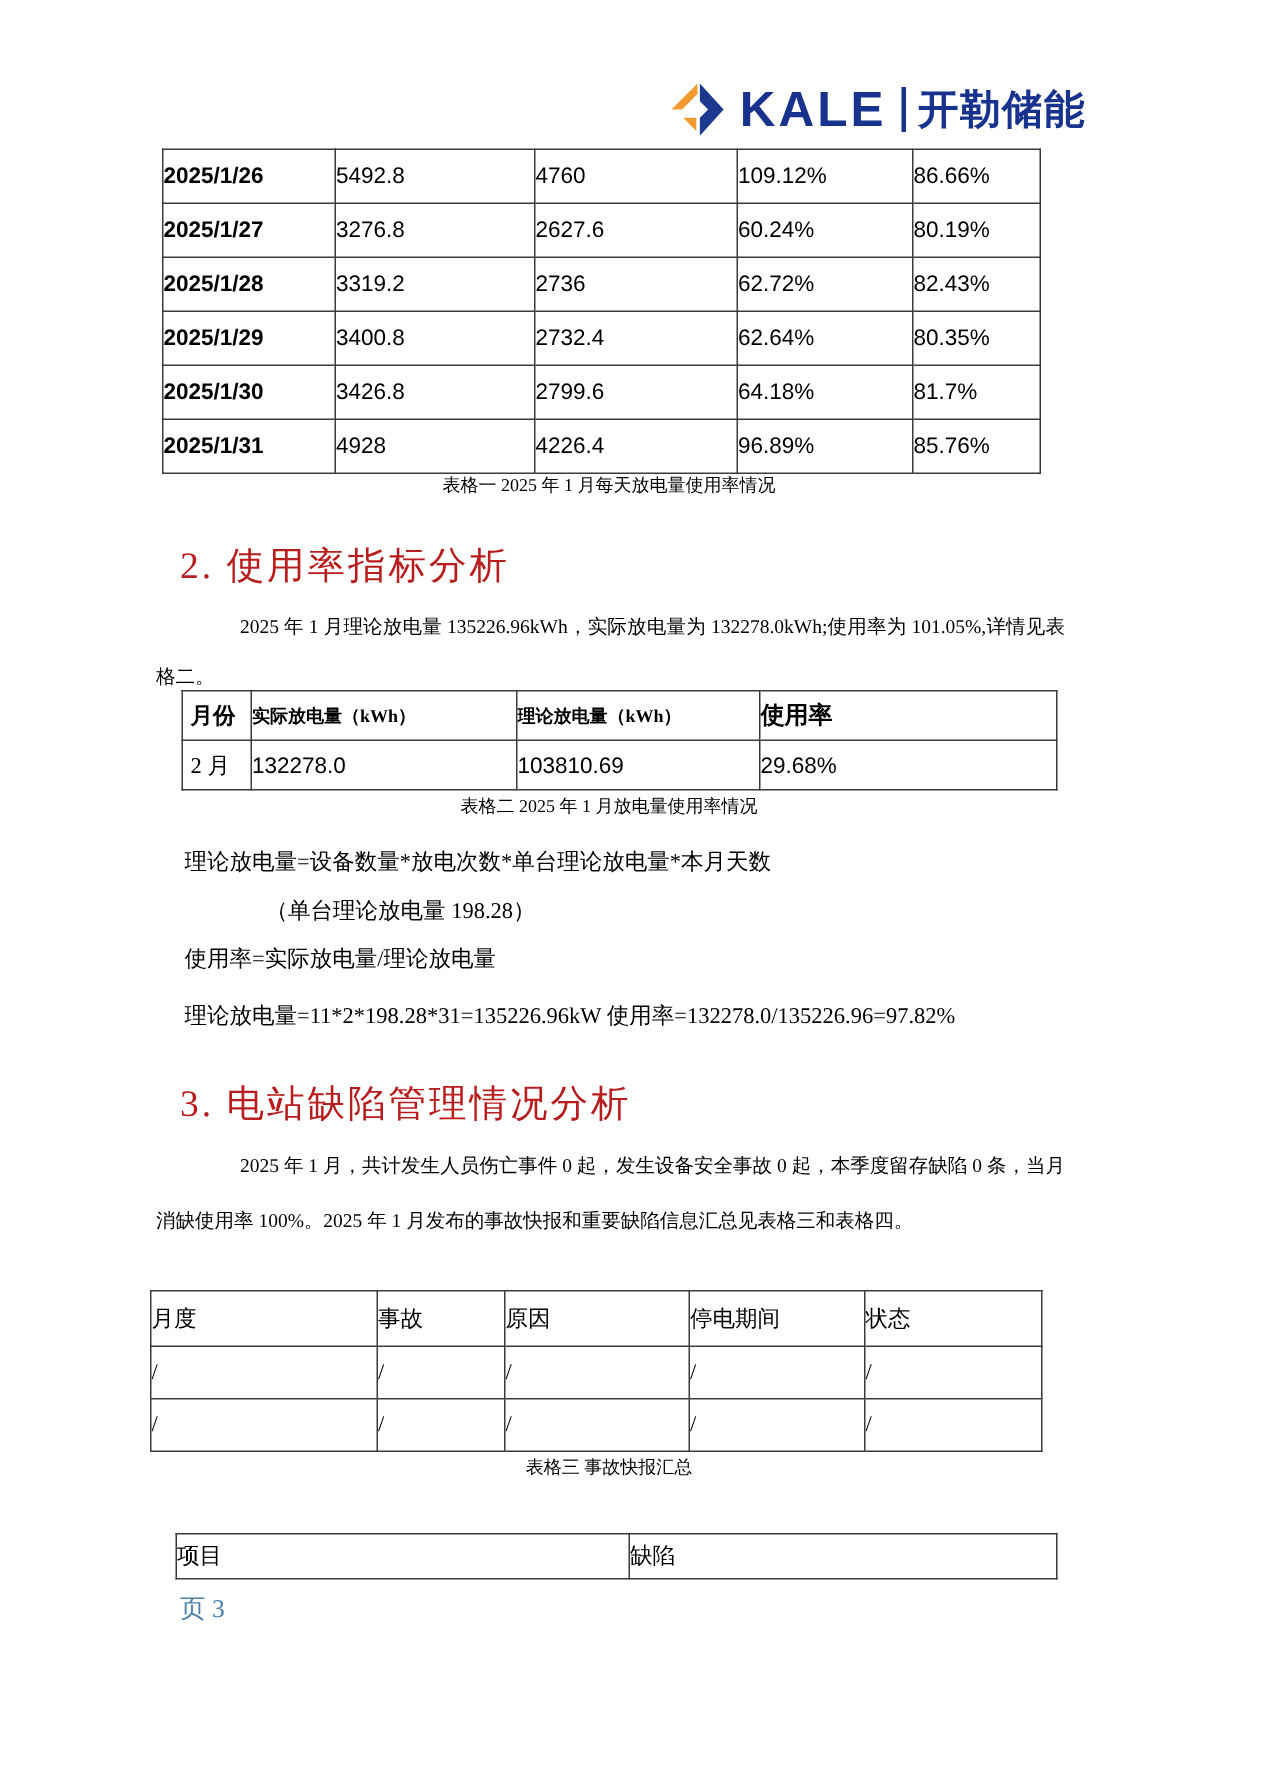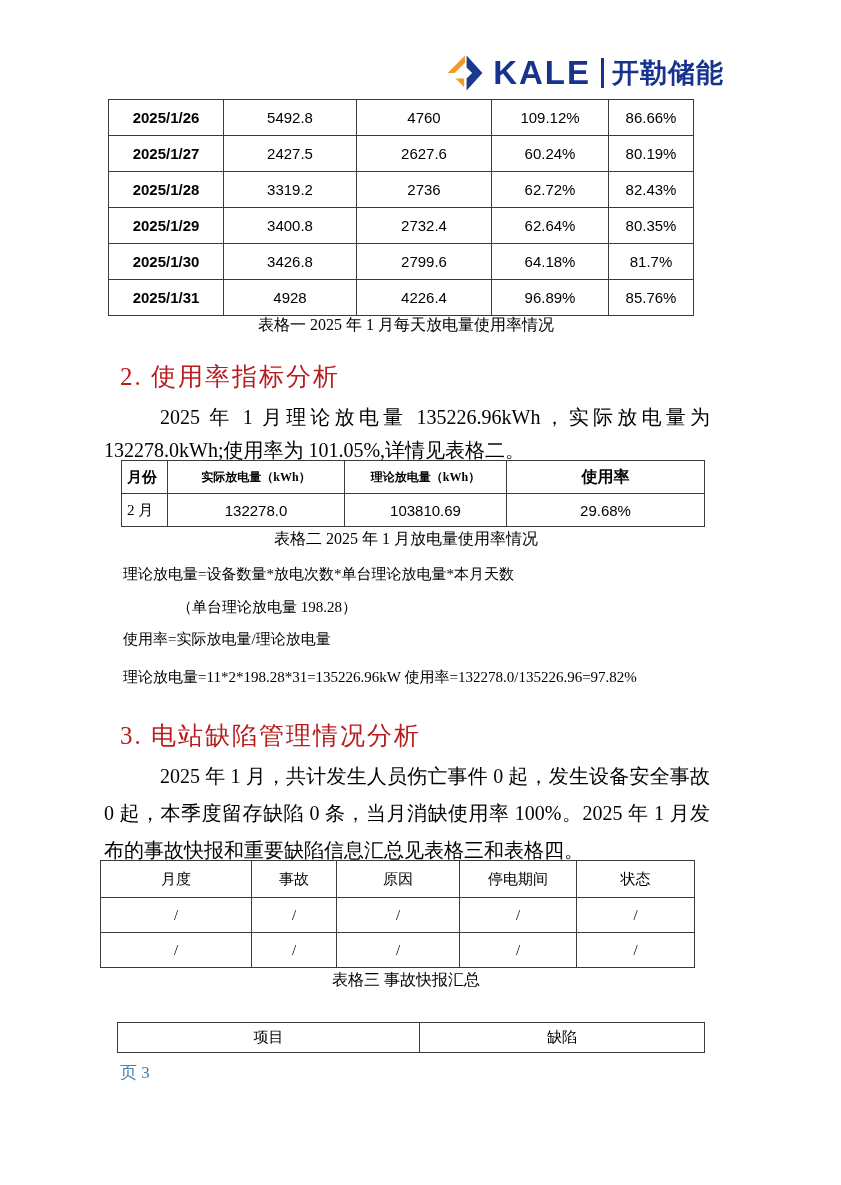--- a/index.html
+++ b/index.html
@@ -11,42 +11,42 @@
 
   
   .brand { position:absolute; top:54px; left:0; width:724px; display:flex; justify-content:flex-end; align-items:center; }
   .logo-icon { width:38px; height:38px; margin-right:9px; }
   .brand-en { font-family:"Liberation Sans","DejaVu Sans",sans-serif; font-weight:bold; font-size:33px; color:#17338e; letter-spacing:2px; line-height:38px; }
   .brand-divider { width:3px; height:30px; background:#17338e; margin:0 8px 0 10px; }
   .brand-cn { font-family:"Liberation Sans","DejaVu Sans",sans-serif; font-weight:bold; font-size:27px; color:#17338e; line-height:38px; letter-spacing:1px; }
 
   
   table { border-collapse:collapse; table-layout:fixed; }
-  td,th { border:1px solid #3b3b3b; padding:0; text-align:center; overflow:hidden; }
+  td,th { border:1px solid #3b3b3b; padding:0; text-align:left; overflow:hidden; }
 
   
   .t1 { position:absolute; left:108px; top:99px; width:585px; }
   .t1 td { height:35px; font-family:"Liberation Sans","DejaVu Sans",sans-serif; font-size:15px; }
   .t1 td:first-child { font-weight:bold; }
   .t1 col:nth-child(1){width:115px;} .t1 col:nth-child(2){width:133px;}
   .t1 col:nth-child(3){width:135px;} .t1 col:nth-child(4){width:117px;}
   .t1 col:nth-child(5){width:85px;}
 
-  .caption { position:absolute; left:104px; width:604px; text-align:center; font-size:16px; color:#000; }
+  .caption { position:absolute; left:104px; width:604px; text-align:center; font-size:12px; color:#000; }
   .caption1 { top:315px; }
   .caption2 { top:529px; }
   .caption3 { top:970px; }
 
   
   .sec-heading { position:absolute; left:120px; margin:0; font-weight:normal; font-size:25px; color:#b91c1c; letter-spacing:2px; }
   .h2 { top:360px; }
   .h3 { top:719px; }
 
   
-  .body-para { position:absolute; left:104px; width:606px; margin:0; font-size:20px; text-align:justify; }
+  .body-para { position:absolute; left:104px; width:606px; margin:0; font-size:13px; text-align:justify; }
   .para2 { top:401px; line-height:33px; text-indent:56px; }
   .para3 { top:758px; line-height:37px; text-indent:56px; }
 
   
   .t2 { position:absolute; left:121px; top:460px; width:583px; }
   .t2 col:nth-child(1){width:46px;} .t2 col:nth-child(2){width:177px;}
   .t2 col:nth-child(3){width:162px;} .t2 col:nth-child(4){width:198px;}
   .t2 th { height:32px; font-weight:bold; font-size:15px; }
   .t2 th:nth-child(1){ text-align:left; padding-left:5px; }
   .t2 th:nth-child(2),.t2 th:nth-child(3){ font-size:12px; }
@@ -101,21 +101,21 @@
     <tbody>
         <tr>
           <td>2025/1/26</td>
           <td>5492.8</td>
           <td>4760</td>
           <td>109.12%</td>
           <td>86.66%</td>
         </tr>
         <tr>
           <td>2025/1/27</td>
-          <td>2427.5</td>
+          <td>3276.8</td>
           <td>2627.6</td>
           <td>60.24%</td>
           <td>80.19%</td>
         </tr>
         <tr>
           <td>2025/1/28</td>
           <td>3319.2</td>
           <td>2736</td>
           <td>62.72%</td>
           <td>82.43%</td>

